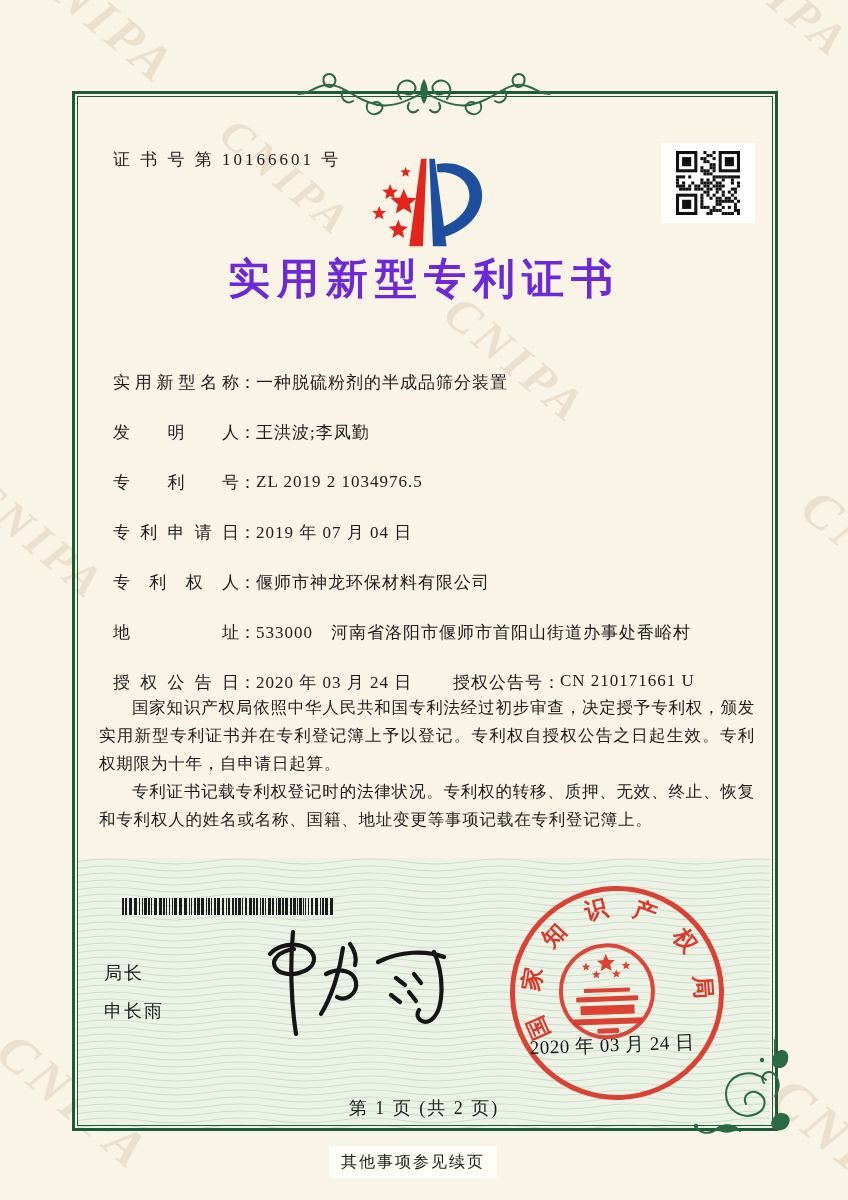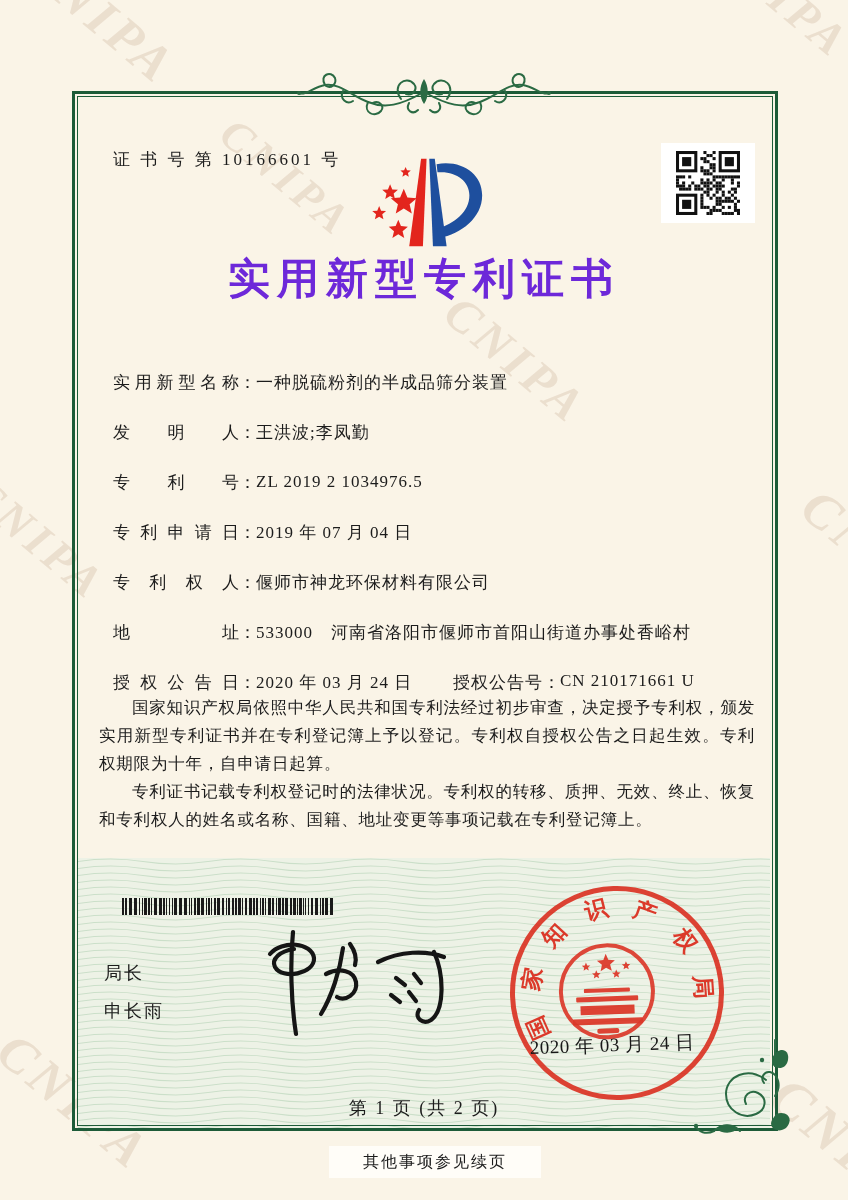--- a/index.html
+++ b/index.html
@@ -60,21 +60,21 @@
   .seal .ring{position:absolute;inset:0;border:5px solid rgba(218,41,26,.88);border-radius:50%;}
   .seal .emblem{position:absolute;left:46px;top:50px;opacity:.92;}
   .seal-ch{position:absolute;font-size:23px;font-weight:700;color:rgba(218,41,26,.92);
            font-family:"Liberation Serif","DejaVu Serif",serif;}
   .seal-date{position:absolute;left:18px;top:146px;width:180px;font-size:19px;color:#181818;
              letter-spacing:.5px;white-space:nowrap;}
 
   .page-info{position:absolute;left:0;right:0;top:1096px;text-align:center;font-size:18px;
              letter-spacing:2px;z-index:4;}
 
-  .cont-box{position:absolute;left:329px;top:1146px;width:212px;height:32px;background:#fffdf8;
+  .cont-box{position:absolute;left:329px;top:1146px;width:168px;height:32px;background:#fffdf8;
             z-index:4;display:flex;align-items:center;justify-content:center;
             font-size:16px;letter-spacing:2px;font-family:Liberation Mono, monospace;}
 </style>
 </head>
 <body>
 
 <div class="page">
 
   <span class="wm" style="left:10px;top:-14px;font-size:52px;">CNIPA</span>
   <span class="wm" style="left:700px;top:-30px;font-size:46px;">CNIPA</span>

